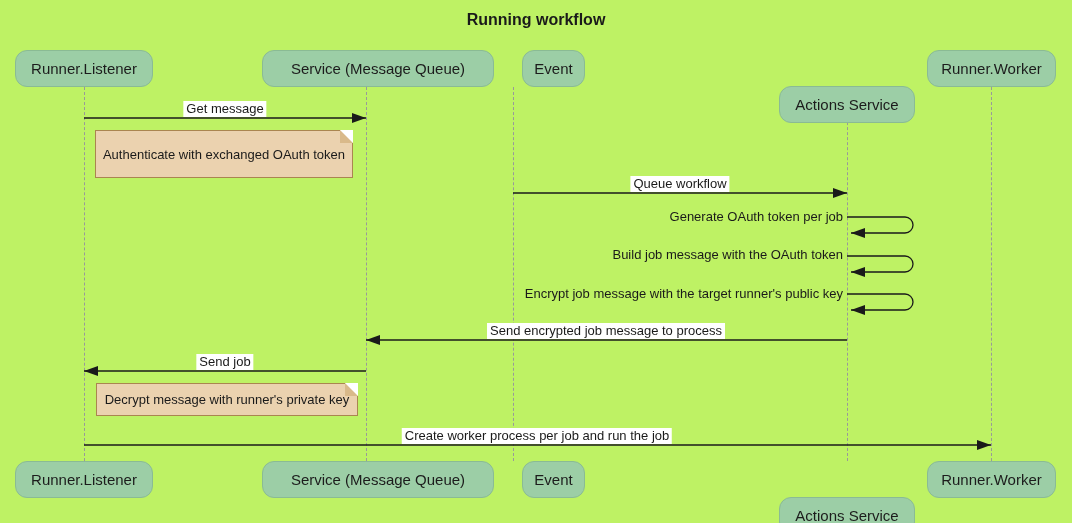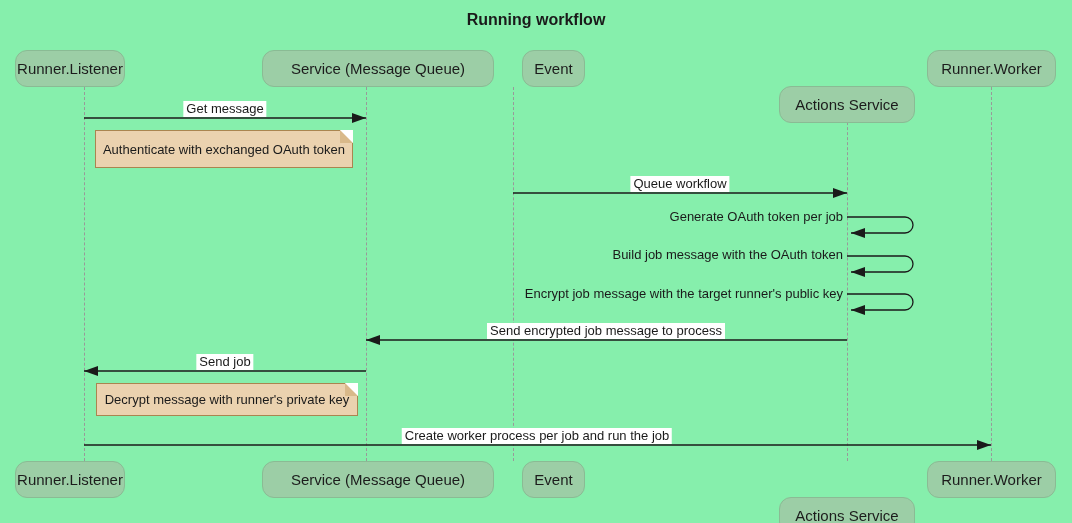--- a/index.html
+++ b/index.html
@@ -6,40 +6,40 @@
     --actor-fill:#9CCEA6;
     --actor-border:#8ABB94;
     --note-fill:#EBD2AF;
     --note-border:#AA8550;
     --note-fold:#D9B98A;
     --line:#1a1a1a;
     --lifeline:#999999;
   }
   html,body{margin:0;padding:0;background:#fff;}
   #diagram{
-    position:relative;width:1072px;height:523px;background:#86efac;
+    position:relative;width:1072px;height:523px;background:#bef264;
     font-family:"Liberation Sans", sans-serif;color:#1a1a1a;overflow:hidden;
   }
   .title{
     position:absolute;left:536px;top:11px;transform:translateX(-50%);
     font-size:16px;font-weight:bold;white-space:nowrap;
   }
   .lifeline{
     position:absolute;top:87px;height:374px;width:0;
     border-left:1px dashed var(--lifeline);
   }
   .actor{
     position:absolute;height:37px;background:var(--actor-fill);
     border:1px solid var(--actor-border);border-radius:12px;
     display:flex;align-items:center;justify-content:center;
     font-size:15px;color:#1c1c1c;box-sizing:border-box;white-space:nowrap;
   }
   .row-top{top:50px;}
   .row-bottom{top:461px;}
-  .a1{left:15px;width:110px;}
+  .a1{left:15px;width:138px;}
   .a2{left:262px;width:232px;}
   .a3{left:482px;width:63px;margin-left:40px;}
   .a4{left:779px;width:136px;margin-top:36px;}
   .a5{left:927px;width:129px;}
   svg.arrows{position:absolute;left:0;top:0;pointer-events:none;}
   svg.arrows .msg{stroke:var(--line);stroke-width:1.3;fill:none;}
   svg.arrows .head{fill:var(--line);stroke:none;}
   .msg-label{
     position:absolute;font-size:13px;line-height:16px;white-space:nowrap;
     transform:translateX(-50%);background:#fff;padding:0 3px;text-align:center;
@@ -47,21 +47,21 @@
   .loop-label{
     position:absolute;font-size:13px;line-height:16px;white-space:nowrap;
     right:229px;text-align:right;
   }
   .note{
     position:absolute;background:var(--note-fill);
     border:1px solid var(--note-border);box-sizing:border-box;
     display:flex;align-items:center;justify-content:center;
     font-size:13px;white-space:nowrap;
   }
-  .n1{left:95px;top:130px;width:258px;height:38px;}
+  .n1{left:95px;top:130px;width:258px;height:48px;}
   .n2{left:96px;top:383px;width:262px;height:33px;}
   .fold{
     position:absolute;top:-1px;right:-1px;width:0;height:0;border-style:solid;
     border-width:0 13px 13px 0;
     border-color:transparent #ffffff var(--note-fold) transparent;
   }
 </style>
 </head>
 <body>
 

